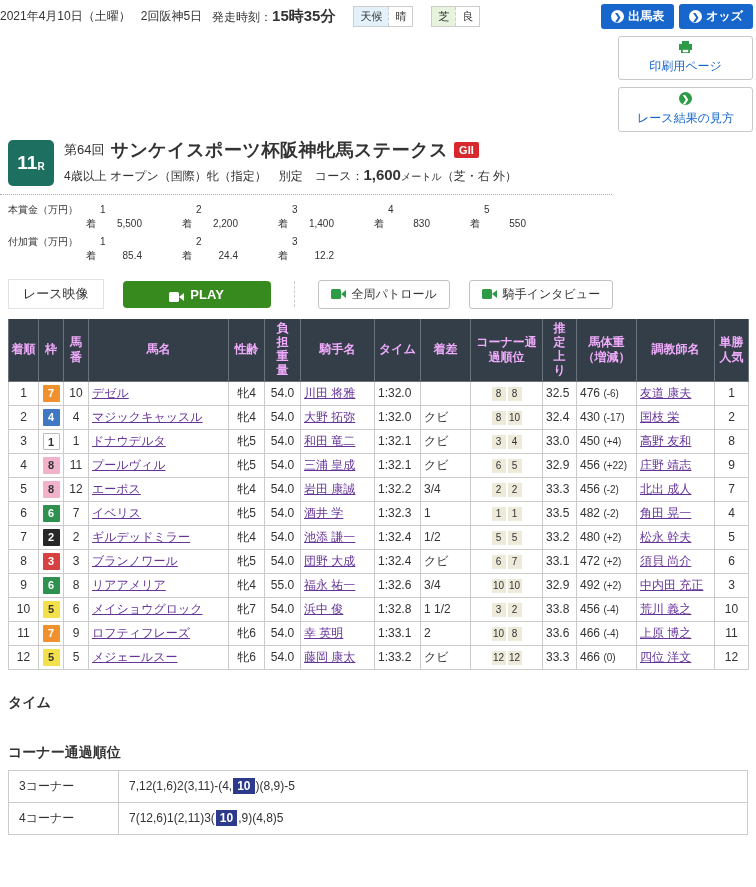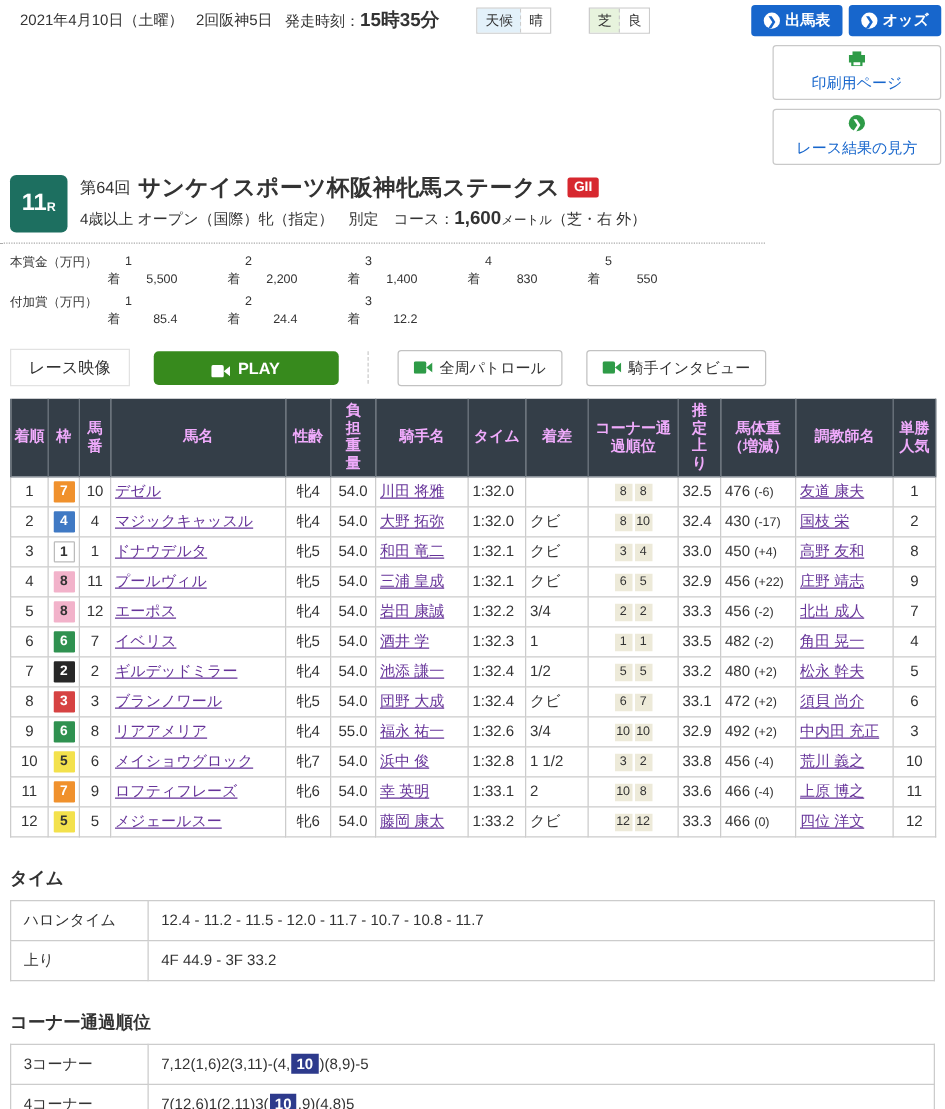--- a/index.html
+++ b/index.html
@@ -7,24 +7,24 @@
   body {
     width: 756px;
     font-family: "Liberation Sans", "DejaVu Sans", sans-serif;
     font-size: 12px;
     color: #333;
   }
   a { color:#663399; text-decoration: underline; cursor:pointer; }
   .page { width: 756px; padding: 2px 0 10px 0; position: relative; }
 
   
-  .topbar { display:flex; align-items:flex-start; padding:2px 3px 0 16px; }
+  .topbar { display:flex; align-items:flex-start; padding:2px 3px 0 0; }
   .date-line { display:flex; align-items:center; gap:10px; padding-top:2px; white-space:nowrap; }
   .date-line .bold-time { font-size:15px; font-weight:bold; }
-  .badge-group { display:inline-flex; border:1px solid #ccc; margin-left:20px; font-size:11px; }
+  .badge-group { display:inline-flex; border:1px solid #ccc; margin-left:8px; font-size:11px; }
   .badge-group .bg-label { padding:2px 6px; border-right:1px dashed #ccc; }
   .badge-group .bg-value { padding:2px 6px; background:#fff; }
   .bg-weather { background:#e3f1fa; }
   .bg-turf { background:#e7f3dd; }
 
   .top-right { margin-left:auto; display:flex; flex-direction:column; align-items:flex-end; gap:7px; }
   .btn-row { display:flex; gap:5px; }
   .btn-blue {
     background:#1766cc; color:#fff; font-weight:bold; font-size:12px;
     border:none; border-radius:3px; padding:4px 10px; display:inline-flex; align-items:center; gap:4px; cursor:pointer;
@@ -498,32 +498,20 @@
       <td>33.3</td>
       <td><span>466</span> <span class="small">(0)</span></td>
       <td><a>四位 洋文</a></td>
       <td class="ctr">12</td>
     </tr>
   </tbody>
   </table>
 
   <div class="section">
     <div class="section-title">タイム</div>
-    <table class="info-table">
-      <tbody>
-          <tr>
-        <td class="lbl">ハロンタイム</td>
-        <td>12.4 - 11.2 - 11.5 - 12.0 - 11.7 - 10.7 - 10.8 - 11.7</td>
-      </tr>
-      <tr>
-        <td class="lbl">上り</td>
-        <td>4F 44.9 - 3F 33.2</td>
-      </tr>
-    </tbody>
-      </table>
   </div>
 
   <div class="section">
     <div class="section-title">コーナー通過順位</div>
     <table class="info-table">
       <tbody>
           <tr>
         <td class="lbl">3コーナー</td>
         <td><span>7,12(1,6)2(3,11)-(4,</span><span class="hl">10</span><span>)(8,9)-5</span></td>
       </tr>

